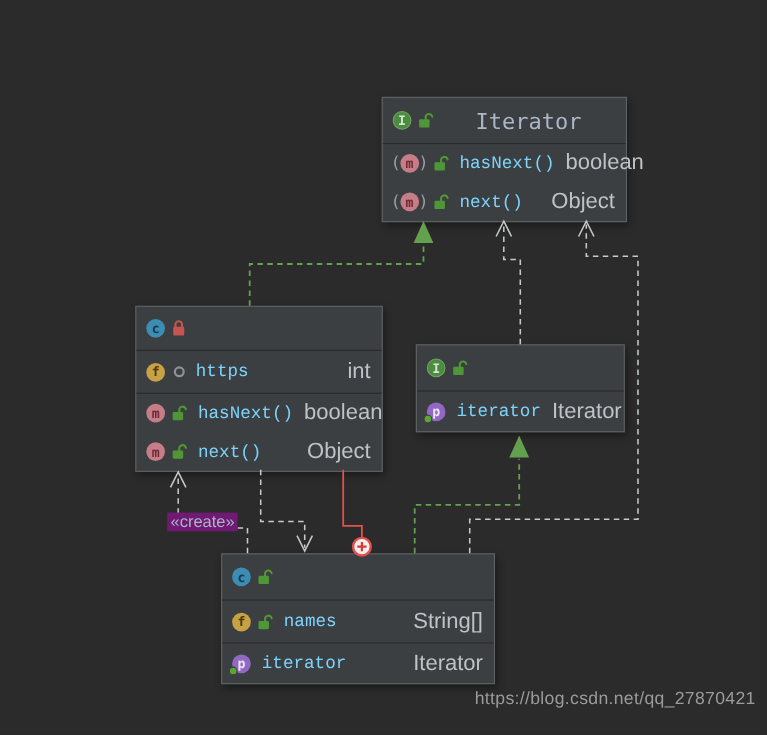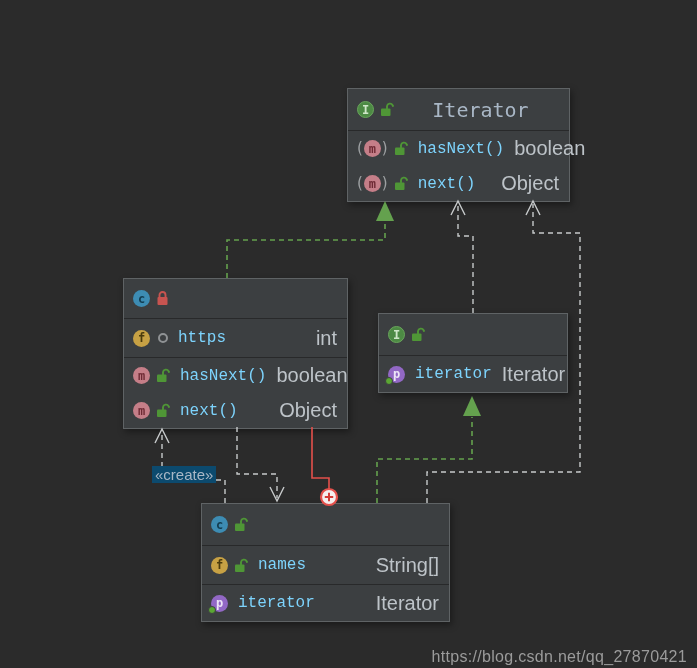--- a/index.html
+++ b/index.html
@@ -57,25 +57,25 @@
   .lock{flex:none;margin-left:6px;display:block;}
   .vis-ring{
     flex:none;margin-left:8px;width:6px;height:6px;border-radius:50%;
     border:2px solid #8f9294;
   }
   #edge-layer{
     position:absolute;left:0;top:0;z-index:3;pointer-events:none;
   }
   .edge-label{
     position:absolute;z-index:4;
-    background:#0c4a6e;color:#a9b7c6;
+    background:#701a75;color:#a9b7c6;
     font-size:15px;padding:0 3px;white-space:nowrap;
   }
   .watermark{
-    position:absolute;right:10px;bottom:2px;z-index:5;
+    position:absolute;right:10px;bottom:23px;z-index:5;
     color:#9b9b9b;font-size:16px;letter-spacing:0.3px;
   }
 </style>
 </head>
 <body>
 
 <div class="class-box" style="left:347px;top:88px;width:223px;">
   <div class="box-header" style="height:42px;">
     <span class="icon-circle ic-interface">I</span>
     <svg class="lock" width="14" height="15" viewBox="0 0 14 15">

